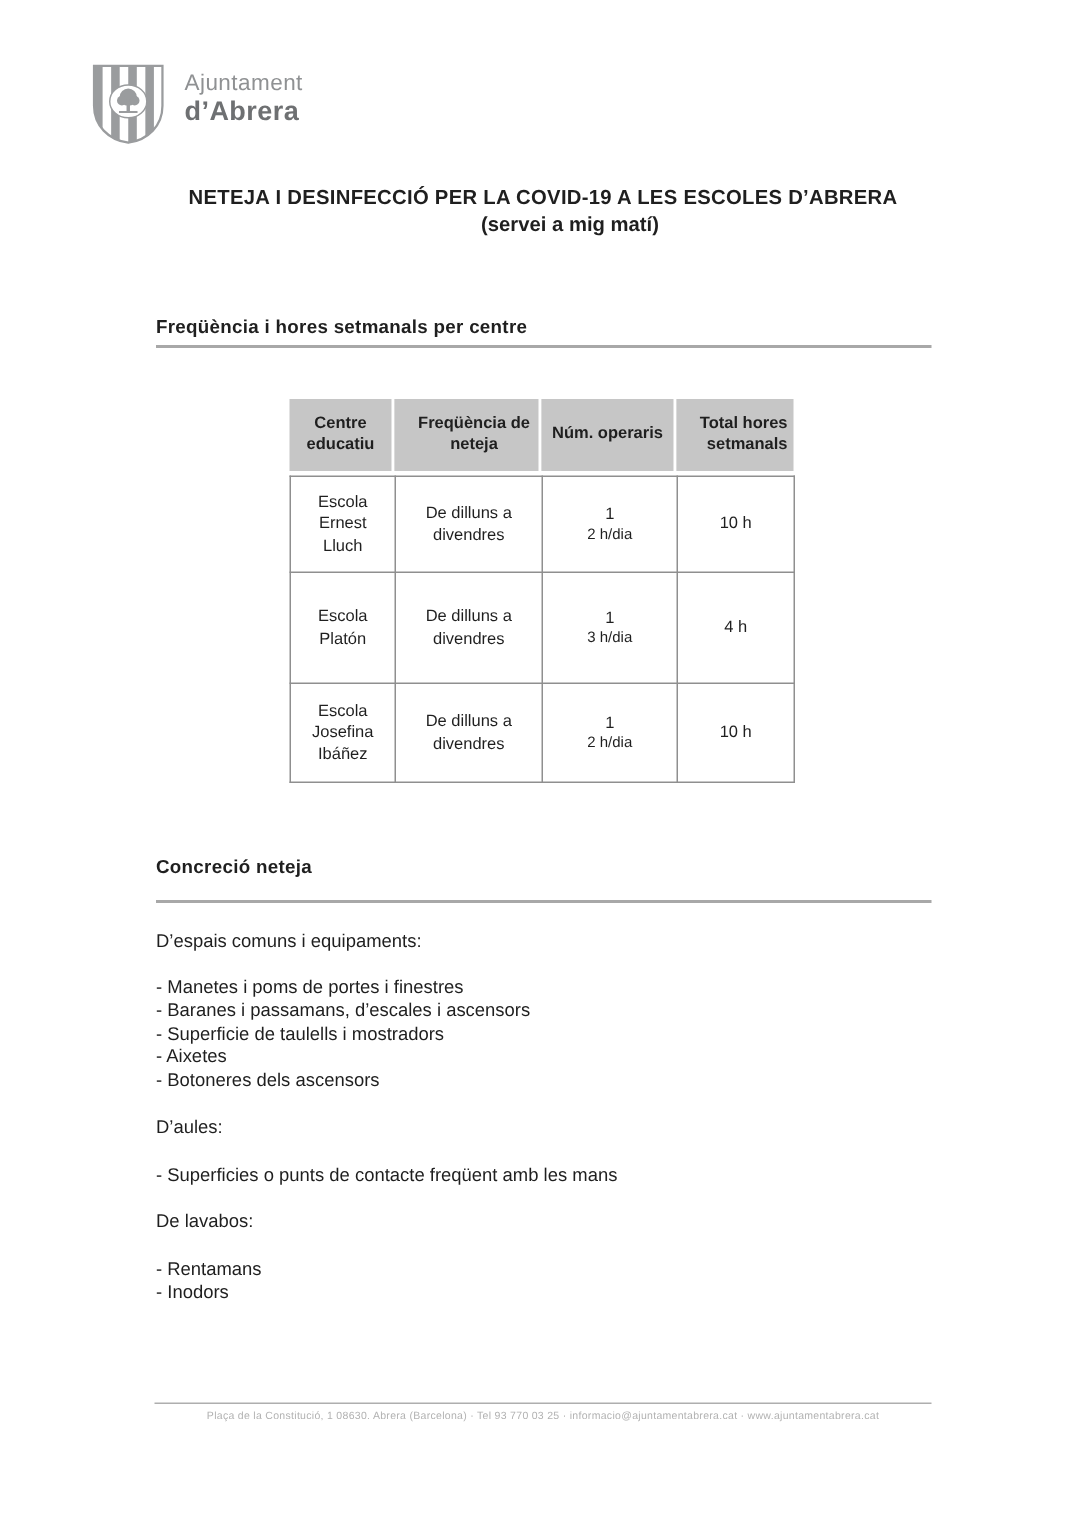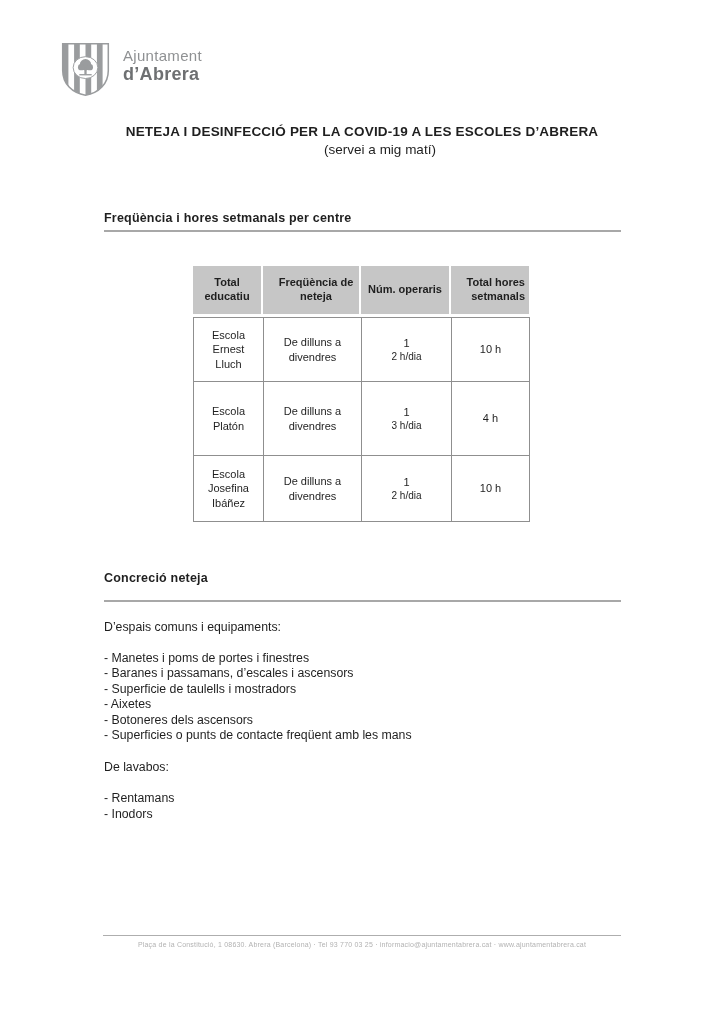--- a/index.html
+++ b/index.html
@@ -14,21 +14,21 @@
 
   
   .logo { position: absolute; left: 57px; top: 41px; display: flex; align-items: flex-start; gap: 9px; }
   .logo-text { padding-top: 6px; line-height: 1.15; }
   .logo-line1 { font-size: 15px; color: #8f9193; letter-spacing: 0.3px; }
   .logo-line2 { font-size: 18px; font-weight: bold; color: #6e7072; letter-spacing: 0.3px; }
 
   
   .title-block { position: absolute; left: 0; top: 124px; width: 724px; text-align: center; }
   .title-line1 { font-size: 13.5px; font-weight: bold; letter-spacing: 0.2px; }
-  .title-line2 { font-size: 13.5px; font-weight: normal; margin-top: 3px; margin-left: 36px; }
+  .title-line2 { font-size: 13.5px; font-weight: bold; margin-top: 3px; margin-left: 36px; }
 
   
   .section-heading { position: absolute; left: 104px; font-size: 12.5px; font-weight: bold; letter-spacing: 0.2px; }
   .heading-1 { top: 187px; margin-top: 24px; }
   .heading-2 { top: 571px; }
   .rule { position: absolute; left: 104px; width: 517px; height: 2px; background: #a8a8a8; }
   .rule-1 { top: 230px; }
   .rule-2 { top: 600px; }
 
   
@@ -102,21 +102,21 @@
 <div class="title-block">
   <div class="title-line1">NETEJA I DESINFECCIÓ PER LA COVID-19 A LES ESCOLES D’ABRERA</div>
   <div class="title-line2">(servei a mig matí)</div>
 </div>
 
 <div class="section-heading heading-1">Freqüència i hores setmanals per centre</div>
 <div class="rule rule-1"></div>
 
 <div class="table-wrap">
   <div class="thead-row">
-    <div class="th-cell c1">Total educatiu</div>
+    <div class="th-cell c1">Centre educatiu</div>
     <div class="th-cell c2">Freqüència de neteja</div>
     <div class="th-cell c3">Núm. operaris</div>
     <div class="th-cell c4">Total hores setmanals</div>
   </div>
   <table class="body-table">
     <colgroup>
         <col style="width:70px">
         <col style="width:98px">
         <col style="width:90px">
         <col style="width:78px">
@@ -147,20 +147,21 @@
 <div class="section-heading heading-2">Concreció neteja</div>
 <div class="rule rule-2"></div>
 
 <div class="text-block">
   <div class="para">D’espais comuns i equipaments:</div>
   <div class="list-item">- Manetes i poms de portes i finestres</div>
   <div class="list-item">- Baranes i passamans, d’escales i ascensors</div>
   <div class="list-item">- Superficie de taulells i mostradors</div>
   <div class="list-item">- Aixetes</div>
   <div class="list-item">- Botoneres dels ascensors</div>
+  <div class="group-title">D’aules:</div>
   <div class="list-item">- Superficies o punts de contacte freqüent amb les mans</div>
   <div class="group-title">De lavabos:</div>
   <div class="list-item">- Rentamans</div>
   <div class="list-item">- Inodors</div>
 </div>
 
 <div class="footer-rule"></div>
 <div class="footer-text">Plaça de la Constitució, 1 08630. Abrera (Barcelona) · Tel 93 770 03 25 · informacio@ajuntamentabrera.cat · www.ajuntamentabrera.cat</div>
 
 </body></html>

